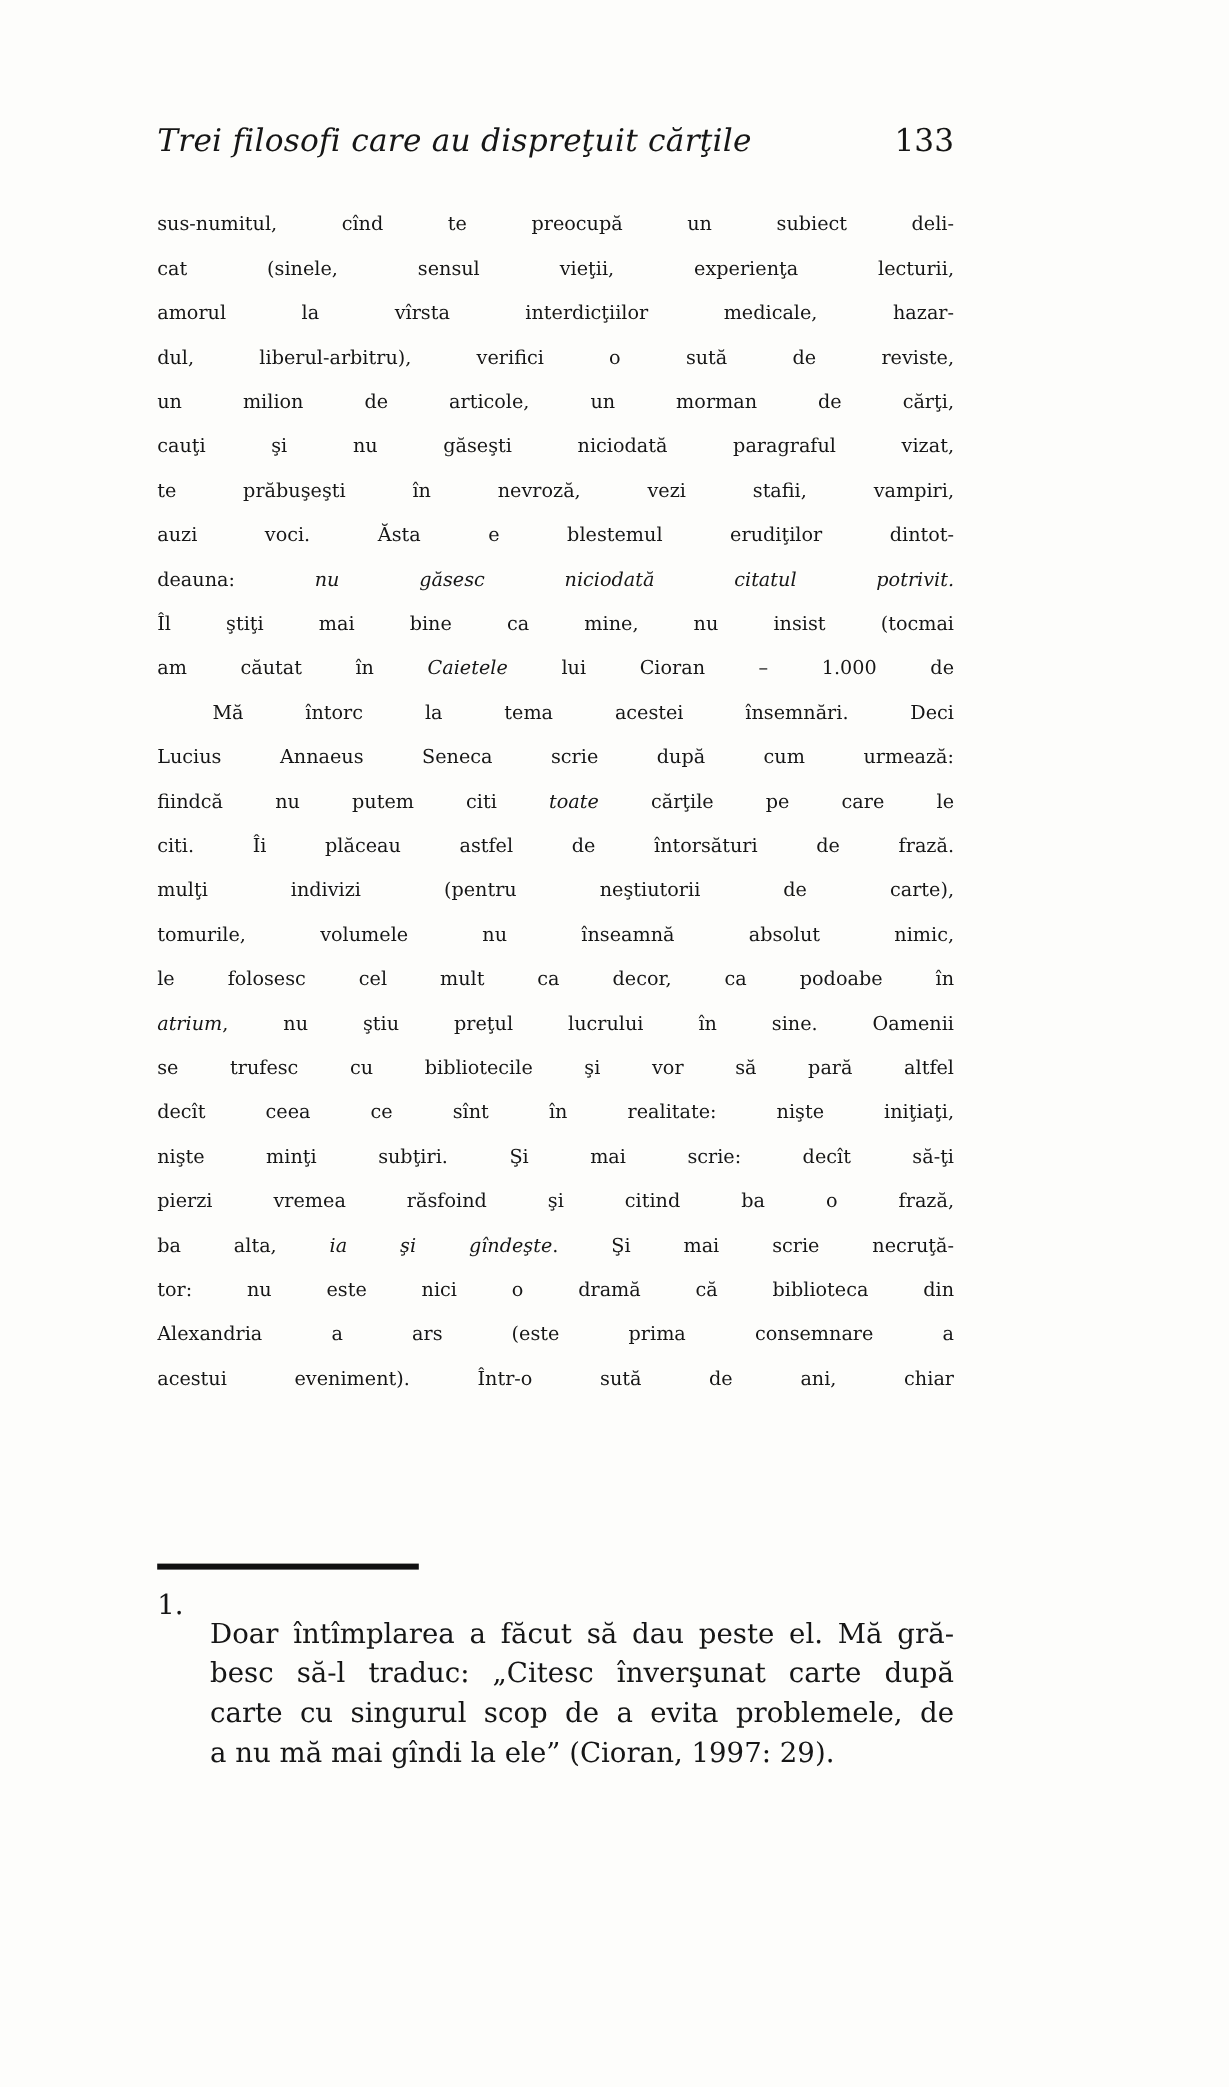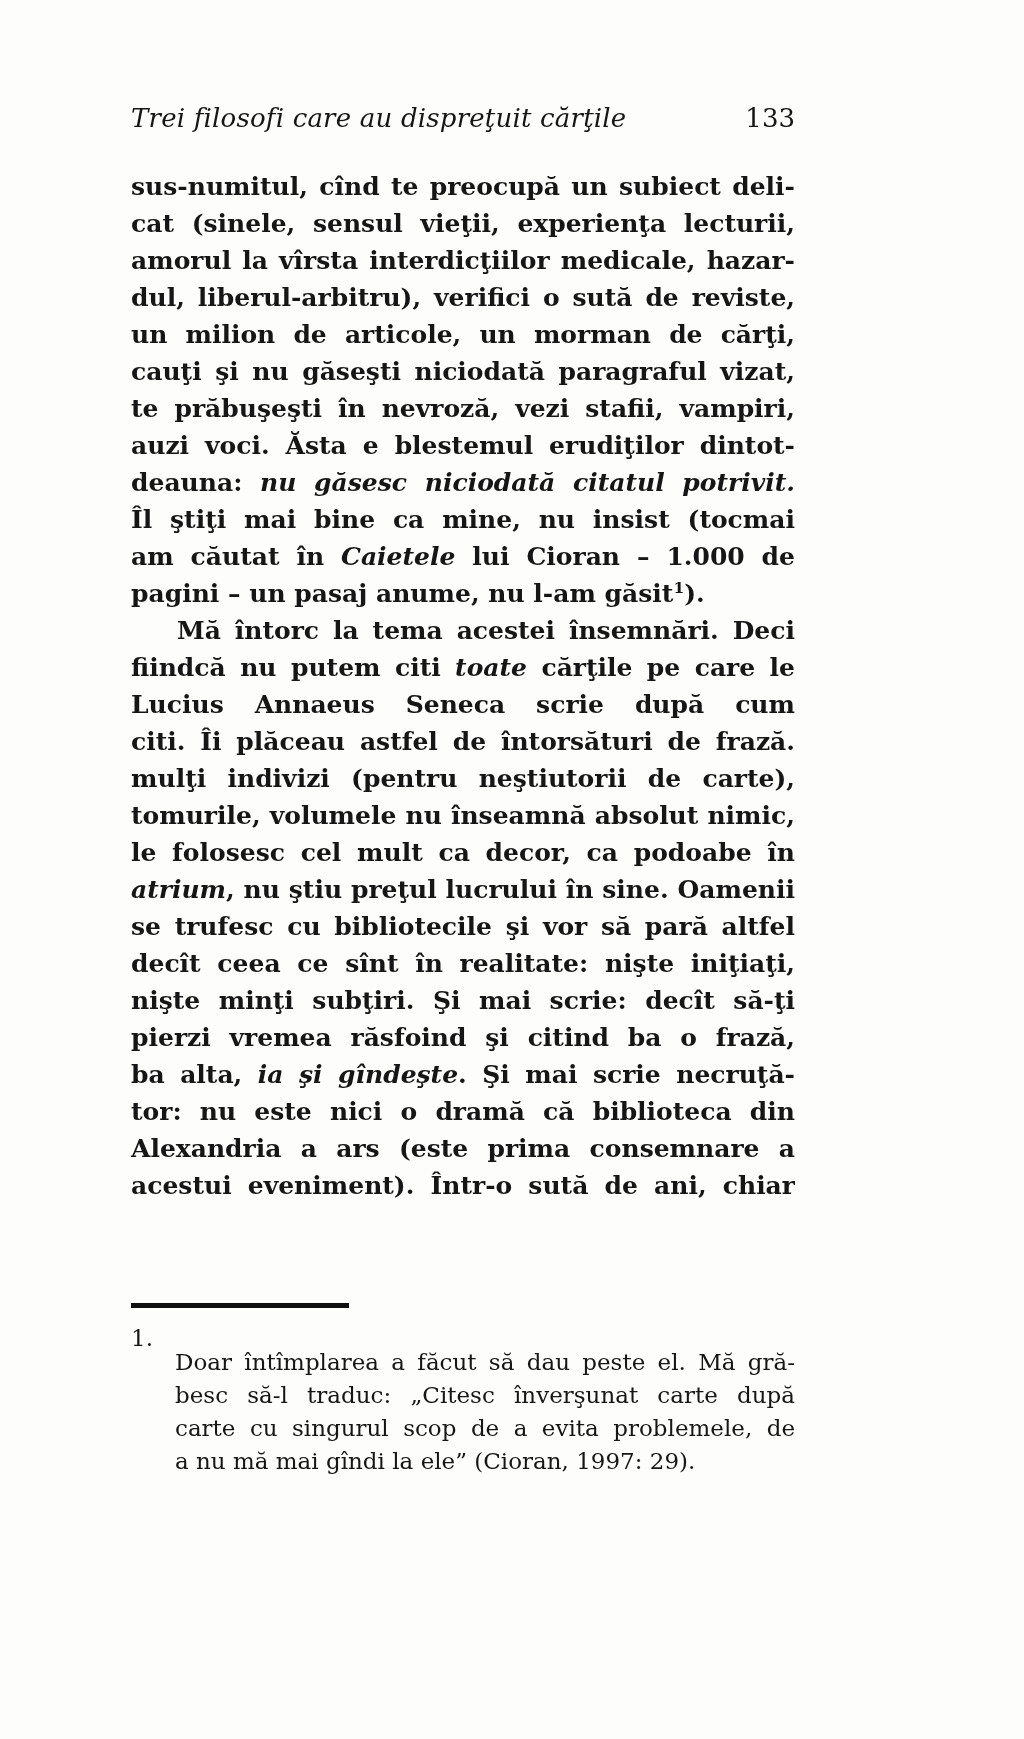--- a/index.html
+++ b/index.html
@@ -14,22 +14,21 @@
   .header {
     position: absolute; left: 131px; top: 101px; width: 664px;
     display: flex; justify-content: space-between; align-items: baseline;
     font-size: 26px; line-height: 34px;
   }
   .running-title { font-style: italic; letter-spacing: 0.2px; }
   .page-number { font-style: normal; }
 
   .body-text {
     position: absolute; left: 131px; top: 168px; width: 664px;
-    font-size: 25px;
-    font-weight: bold;
+    font-size: 16px;
   }
   .line {
     height: 37px; line-height: 37px;
     text-align: justify; text-align-last: justify;
     overflow: hidden; white-space: normal;
   }
   .line.last { text-align: left; text-align-last: left; }
   .line.indent { padding-left: 46px; }
   .it { font-style: italic; }
   sup { font-size: 0.62em; vertical-align: super; line-height: 0; }
@@ -67,26 +66,25 @@
         <div class="line"><span>cat (sinele, sensul vieţii, experienţa lecturii,</span></div>
         <div class="line"><span>amorul la vîrsta interdicţiilor medicale, hazar-</span></div>
         <div class="line"><span>dul, liberul-arbitru), verifici o sută de reviste,</span></div>
         <div class="line"><span>un milion de articole, un morman de cărţi,</span></div>
         <div class="line"><span>cauţi şi nu găseşti niciodată paragraful vizat,</span></div>
         <div class="line"><span>te prăbuşeşti în nevroză, vezi stafii, vampiri,</span></div>
         <div class="line"><span>auzi voci. Ăsta e blestemul erudiţilor dintot-</span></div>
         <div class="line"><span>deauna: </span><span class="it">nu găsesc niciodată citatul potrivit.</span></div>
         <div class="line"><span>Îl ştiţi mai bine ca mine, nu insist (tocmai</span></div>
         <div class="line"><span>am căutat în </span><span class="it">Caietele</span><span> lui Cioran – 1.000 de</span></div>
-        <div class="line last"><span>pagini – un pasaj anume, nu l-am găsit</span><sup>1</sup><span>).</span></div>
       </div>
       <div>
         <div class="line indent"><span>Mă întorc la tema acestei însemnări. Deci</span></div>
+        <div class="line"><span>Lucius Annaeus Seneca scrie după cum urmează:</span></div>
         <div class="line"><span>fiindcă nu putem citi </span><span class="it">toate</span><span> cărţile pe care le</span></div>
-        <div class="line"><span>Lucius Annaeus Seneca scrie după cum urmează:</span></div>
         <div class="line"><span>citi. Îi plăceau astfel de întorsături de frază.</span></div>
         <div class="line"><span>mulţi indivizi (pentru neştiutorii de carte),</span></div>
         <div class="line"><span>tomurile, volumele nu înseamnă absolut nimic,</span></div>
         <div class="line"><span>le folosesc cel mult ca decor, ca podoabe în</span></div>
         <div class="line"><span class="it">atrium</span><span>, nu ştiu preţul lucrului în sine. Oamenii</span></div>
         <div class="line"><span>se trufesc cu bibliotecile şi vor să pară altfel</span></div>
         <div class="line"><span>decît ceea ce sînt în realitate: nişte iniţiaţi,</span></div>
         <div class="line"><span>nişte minţi subţiri. Şi mai scrie: decît să-ţi</span></div>
         <div class="line"><span>pierzi vremea răsfoind şi citind ba o frază,</span></div>
         <div class="line"><span>ba alta, </span><span class="it">ia şi gîndeşte</span><span>. Şi mai scrie necruţă-</span></div>

